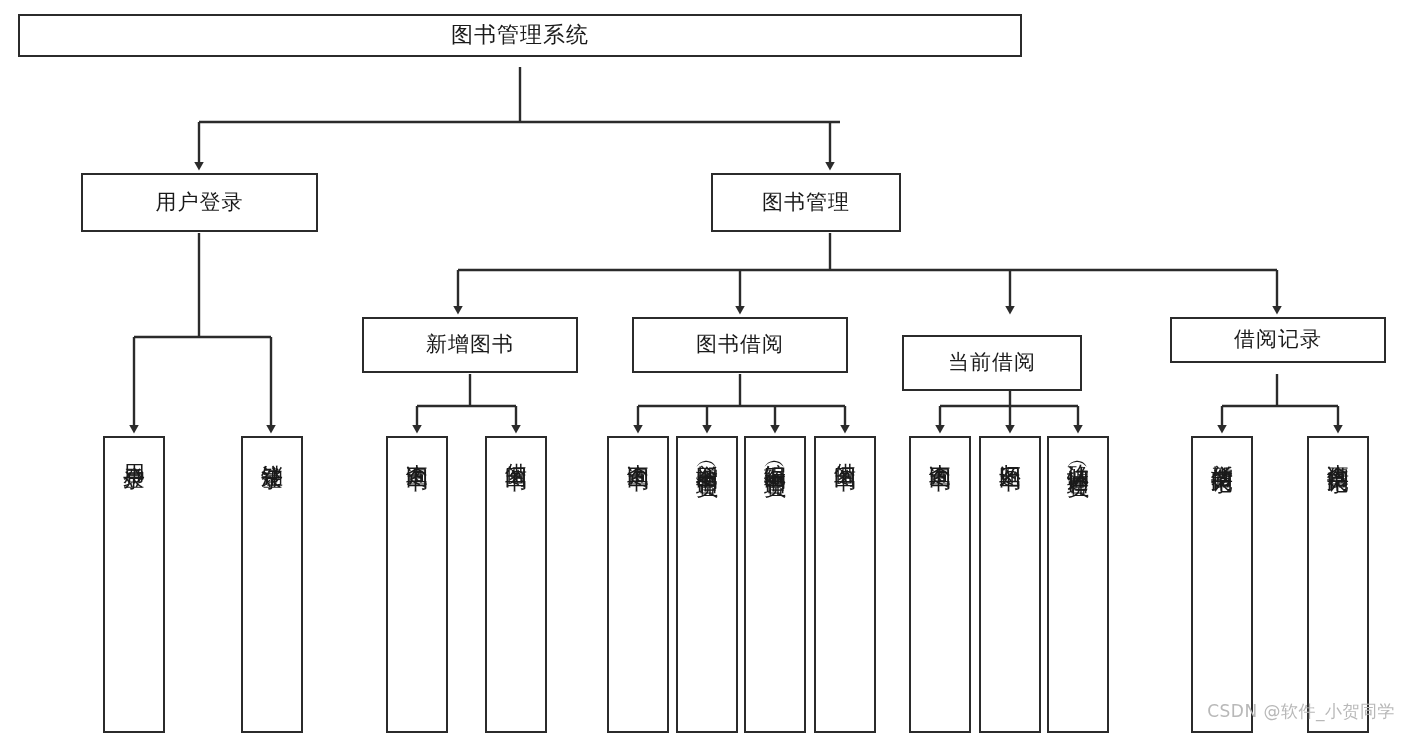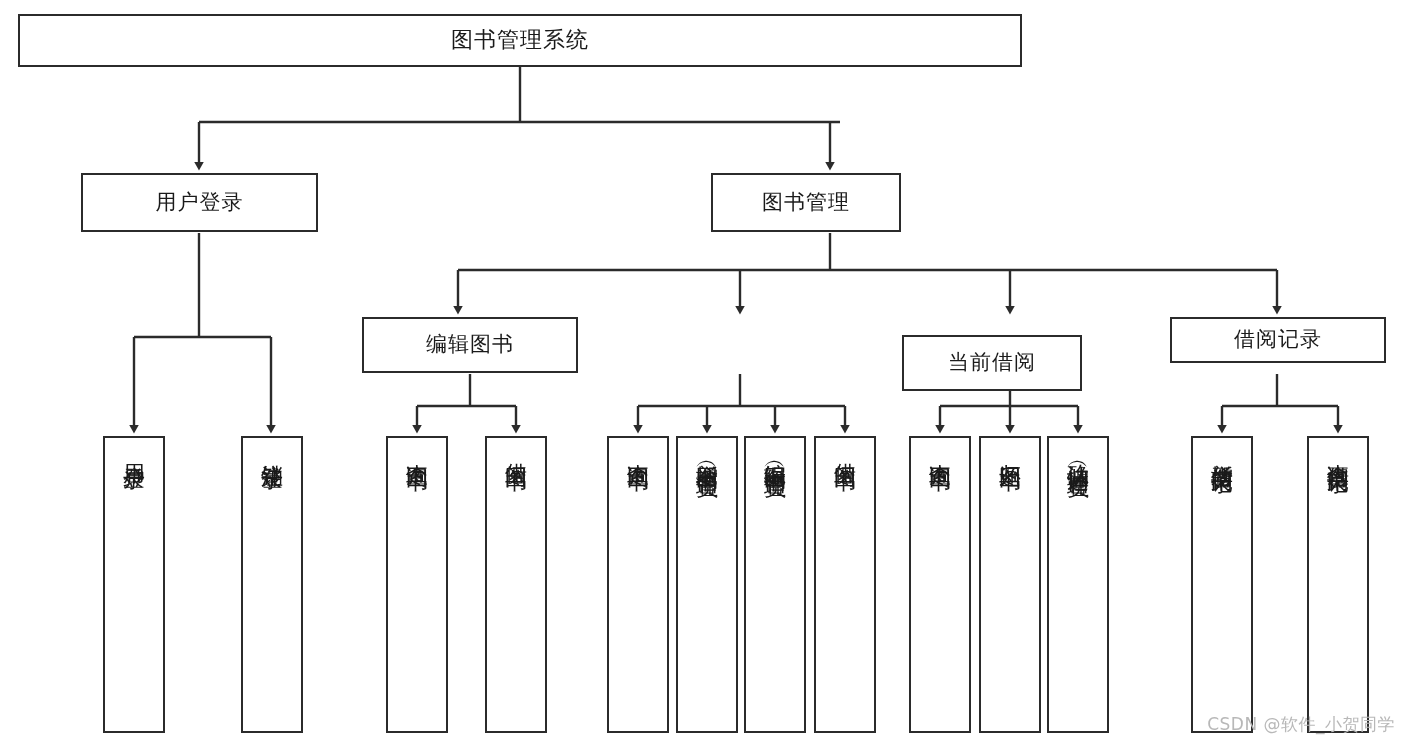--- a/index.html
+++ b/index.html
@@ -52,21 +52,21 @@
     text-orientation: upright;
     font-size: 22px;
     line-height: 1.28;
     letter-spacing: 2px;
     white-space: nowrap;
     color: #1a1a1a;
   }
   .watermark {
     position: absolute;
     right: 10px;
-    bottom: 11px;
+    bottom: 24px;
     font-size: 17px;
     color: #b8b8b8;
     white-space: nowrap;
     letter-spacing: 0.5px;
   }
 </style>
 </head>
 <body>
 
 <div id="canvas">
@@ -114,26 +114,27 @@
       <path d="M1010,406 L1010,426" marker-end="url(#arr)"></path>
       <path d="M1078,406 L1078,426" marker-end="url(#arr)"></path>
 
       <path d="M1277,374 L1277,406"></path>
       <path d="M1222,406 L1338,406"></path>
       <path d="M1222,406 L1222,426" marker-end="url(#arr)"></path>
       <path d="M1338,406 L1338,426" marker-end="url(#arr)"></path>
     </g>
   </svg>
 
-  <div class="node root horiz" style="left:18px; top:14px; width:1004px; height:53px;">图书管理系统</div>
+  <div class="node root horiz" style="left:18px; top:14px; width:1004px; height:43px;">图书管理系统</div>
 
   <div class="node horiz" style="left:81px; top:173px; width:237px; height:59px;">用户登录</div>
   <div class="node horiz" style="left:711px; top:173px; width:190px; height:59px;">图书管理</div>
 
-  <div class="node horiz" style="left:362px; top:317px; width:216px; height:56px;">编辑图书</div>
+  <div class="node horiz" style="left:362px; top:317px; width:216px; height:56px;">新增图书</div>
+  <div class="node horiz" style="left:632px; top:317px; width:216px; height:56px;">图书借阅</div>
   <div class="node horiz" style="left:902px; top:335px; width:180px; height:56px;">当前借阅</div>
   <div class="node horiz" style="left:1170px; top:317px; width:216px; height:46px;">借阅记录</div>
 
   <div class="node vert" style="left:103px; top:436px; width:62px; height:297px;">
     <span class="vtext">用户登录</span>
   </div>
   <div class="node vert" style="left:241px; top:436px; width:62px; height:297px;">
     <span class="vtext">注销登录</span>
   </div>
 

